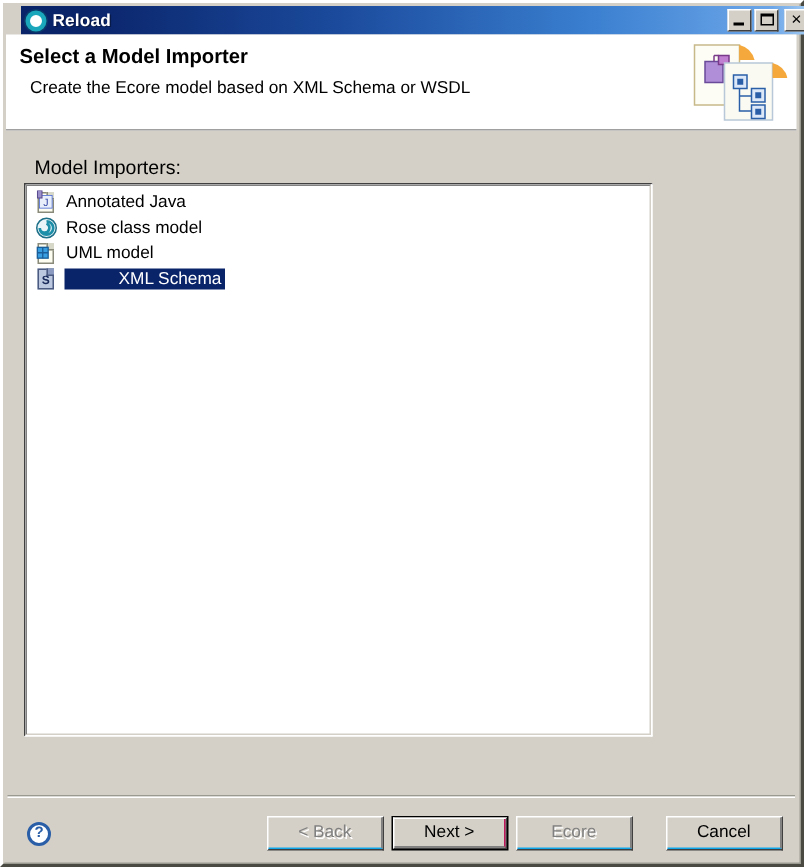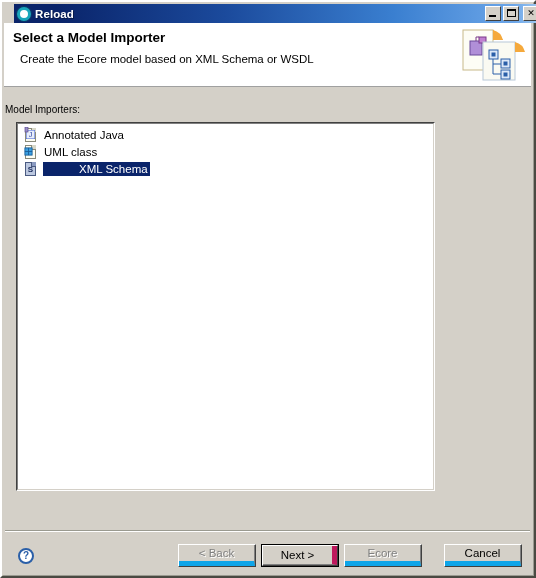--- a/index.html
+++ b/index.html
@@ -110,22 +110,22 @@
     font-size: 11.5px; color: #000000;
     white-space: nowrap;
   }
   #banner-icon {
     position: absolute; right: 6px; top: 3px;
     width: 66px; height: 57px;
   }
 
   
   #label-importers {
-    position: absolute; left: 2px; top: 101px;
-    font-size: 10px; color: #000000;
+    position: absolute; left: 20px; top: 101px;
+    font-size: 13px; color: #000000;
   }
   #listbox {
     position: absolute; left: 13px; top: 119px;
     width: 419px; height: 369px;
     background: #ffffff;
     border-left: 1px solid #404040;
     border-top: 1px solid #404040;
     border-right: 1px solid #ffffff;
     border-bottom: 1px solid #ffffff;
     overflow: hidden;
@@ -217,41 +217,41 @@
     color: #000000;
     font-family: "Liberation Sans", sans-serif;
     display: flex; align-items: center; justify-content: center;
     position: relative;
     cursor: default;
     padding: 0;
   }
   .btn .inner {
     position: absolute; left: 0; top: 0; right: 0; bottom: 0;
     border-right: 1px solid #808080;
-    border-bottom: 5px solid #0ea5e9;
+    border-bottom: 1px solid #0ea5e9;
     display: flex; align-items: center; justify-content: center;
   }
   .btn.spaced { margin-left: 5px; }
   .btn.gapped { margin-left: 22px; }
   .btn.disabled .inner {
     color: #808080;
     text-shadow: 1px 1px 0 #ffffff;
   }
   .btn.default {
     border: 1px solid #000000;
   }
   .btn.default .inner {
     border-left: 1px solid #ffffff;
     border-top: 1px solid #ffffff;
     border-right: 1px solid #404040;
     border-bottom: 1px solid #404040;
   }
   .btn.default .inner2 {
     position: absolute; left: 0; top: 0; right: 0; bottom: 0;
-    border-right: 5px solid #be185d;
+    border-right: 1px solid #be185d;
     border-bottom: 1px solid #808080;
     display: flex; align-items: center; justify-content: center;
   }
 </style>
 </head>
 <body>
 
 <div id="window">
   <div id="window-inner">
 
@@ -317,33 +317,42 @@
               <text x="4.5" y="7" font-size="7" fill="#2a3fa0" text-anchor="middle" font-family="Liberation Sans">J</text>
             </svg>
             <svg width="7" height="7" viewBox="0 0 7 7" xmlns="http://www.w3.org/2000/svg" style="position:absolute;left:1px;top:0px;">
               <rect x="1" y="0" width="3" height="5" fill="#9a8fc8" stroke="#5a4a90" stroke-width="0.7"></rect>
             </svg>
           </div>
           <div class="li-label">Annotated Java</div>
         </div>
 
 
+        <div class="list-item">
+          <div class="li-icon">
+            <svg width="16" height="16" viewBox="0 0 16 16" xmlns="http://www.w3.org/2000/svg">
+              <circle cx="8" cy="8" r="6.5" fill="#e8f4f8" stroke="#1e6f88" stroke-width="1"></circle>
+              <path d="M8 3.5 A4.5 4.5 0 1 1 3.5 8 A3.2 3.2 0 1 0 8 5" fill="none" stroke="#1e8fa8" stroke-width="1.8"></path>
+            </svg>
+          </div>
+          <div class="li-label">Rose class model</div>
+        </div>
 
         <div class="list-item">
           <div class="li-icon">
             <div class="doc">
                 <div class="doc-fold"></div>
               </div>
             <svg class="badge" width="10" height="10" viewBox="0 0 10 10" xmlns="http://www.w3.org/2000/svg" style="left:1px;top:3px;">
               <rect x="1" y="1" width="8" height="8" fill="#3a9fe0" stroke="#1a5f9a" stroke-width="1"></rect>
               <line x1="1" y1="5" x2="9" y2="5" stroke="#1a5f9a" stroke-width="1"></line>
               <line x1="5" y1="1" x2="5" y2="9" stroke="#1a5f9a" stroke-width="1"></line>
             </svg>
           </div>
-          <div class="li-label">UML class</div>
+          <div class="li-label">UML model</div>
         </div>
 
         <div class="list-item selected">
           <div class="li-icon">
             <div class="doc" style="background:#bcc8e0;border-color:#4a5a80;">
                 <div class="doc-fold" style="background:#8a9ac0;border-color:#4a5a80;"></div>
               </div>
             <svg width="9" height="10" viewBox="0 0 9 10" xmlns="http://www.w3.org/2000/svg" style="position:absolute;left:3px;top:3px;">
               <text x="4.5" y="8" font-size="8" fill="#1a2a5a" text-anchor="middle" font-family="Liberation Sans" font-weight="bold">S</text>
             </svg>

